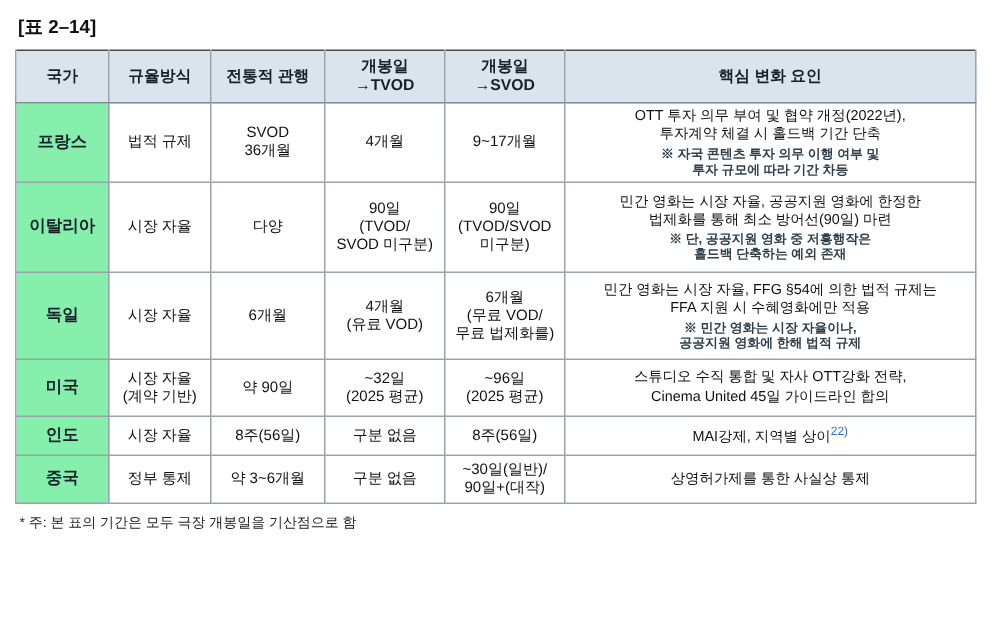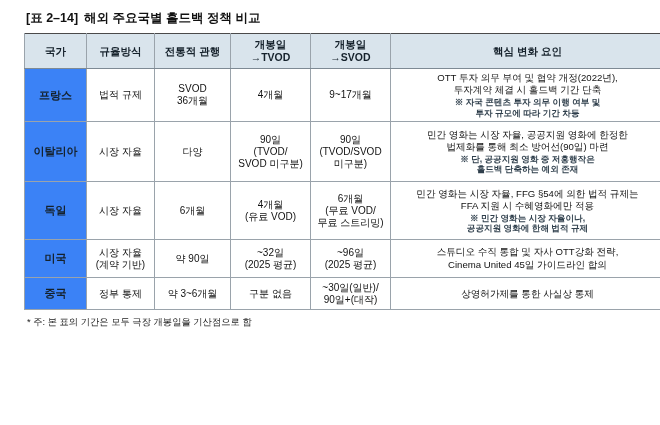--- a/index.html
+++ b/index.html
@@ -12,21 +12,21 @@
     height: 425px;
     font-family: "Liberation Sans", sans-serif;
     color: #111111;
     overflow: hidden;
   }
   .page {
     position: relative;
     width: 660px;
     height: 425px;
     box-sizing: border-box;
-    padding: 8px 10px 6px 24px;
+    padding: 8px 10px 6px 10px;
   }
   .title-row {
     display: flex;
     align-items: center;
     gap: 6px;
     margin: 2px 0 6px 2px;
   }
   .title-tag {
     font-size: 12.5px;
     font-weight: bold;
@@ -58,21 +58,21 @@
   table.policy thead th {
     background: #d9e4ec;
     font-weight: bold;
     font-size: 10.5px;
     height: 30px;
     border-top: none;
     border-bottom: 0.8px solid #7e8a94;
     color: #15212b;
   }
   table.policy tbody td.country {
-    background: #3b82f6;
+    background: #86efac;
     font-weight: bold;
     font-size: 11px;
     color: #15212b;
   }
   table.policy tbody td.reason {
     font-size: 9.6px;
     padding: 3px 5px;
     line-height: 1.3;
   }
   .note-small {
@@ -100,21 +100,20 @@
   .c4 { width: 80px; }
   .c5 { width: 274px; }
 </style>
 </head>
 <body>
 
 <div class="page">
 
   <div class="title-row">
     <span class="title-tag">[표 2–14]</span>
-    <span class="title-text">해외 주요국별 홀드백 정책 비교</span>
   </div>
 
   <table class="policy">
     <colgroup>
       <col class="c0">
         <col class="c1">
         <col class="c2">
         <col class="c3">
         <col class="c4">
         <col class="c5">
@@ -180,21 +179,21 @@
         <td class="country">독일</td>
         <td>시장 자율</td>
         <td>6개월</td>
         <td>
           <span>4개월</span><br>
           <span>(유료 VOD)</span>
         </td>
         <td>
           <span>6개월</span><br>
           <span>(무료 VOD/</span><br>
-          <span>무료 스트리밍)</span>
+          <span>무료 법제화를)</span>
         </td>
         <td class="reason">
           <span>민간 영화는 시장 자율, FFG §54에 의한 법적 규제는</span><br>
           <span>FFA 지원 시 수혜영화에만 적용</span>
           <span class="note-small" style="white-space:pre-line;">※ 민간 영화는 시장 자율이나,
 공공지원 영화에 한해 법적 규제</span>
         </td>
       </tr>
 
 
@@ -213,20 +212,30 @@
           <span>~96일</span><br>
           <span>(2025 평균)</span>
         </td>
         <td class="reason">
           <span>스튜디오 수직 통합 및 자사 OTT강화 전략,</span><br>
           <span>Cinema United 45일 가이드라인 합의</span>
         </td>
       </tr>
 
 
+      <tr style="height:26px;">
+        <td class="country">인도</td>
+        <td>시장 자율</td>
+        <td>8주(56일)</td>
+        <td>구분 없음</td>
+        <td>8주(56일)</td>
+        <td class="reason">
+          <span>MAI강제, 지역별 상이</span><span class="ref">22)</span>
+        </td>
+      </tr>
 
       <tr style="height:32px;">
         <td class="country">중국</td>
         <td>정부 통제</td>
         <td>약 3~6개월</td>
         <td>구분 없음</td>
         <td>
           <span>~30일(일반)/</span><br>
           <span>90일+(대작)</span>
         </td>

